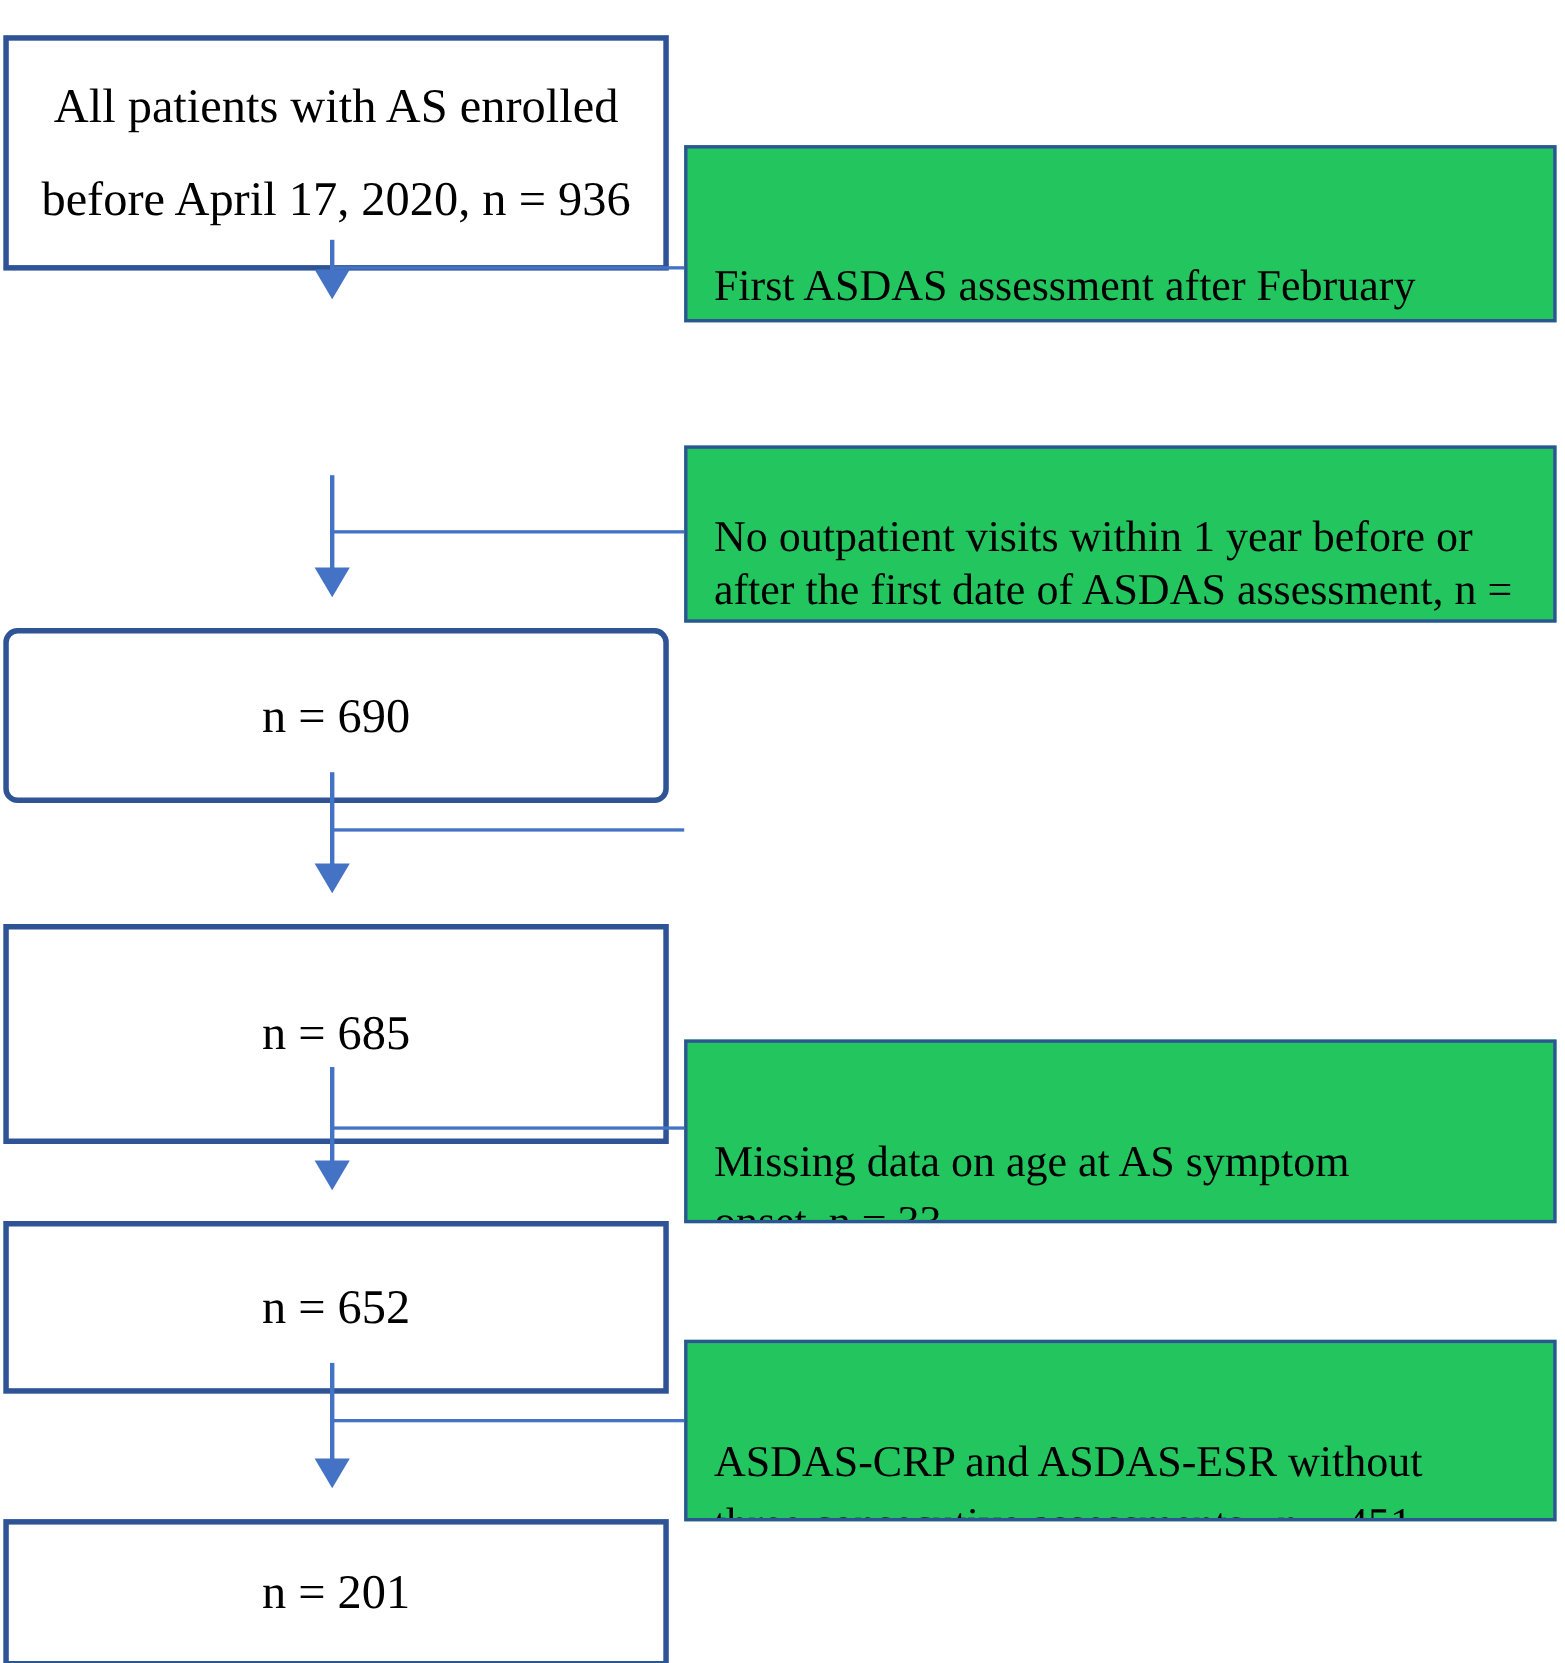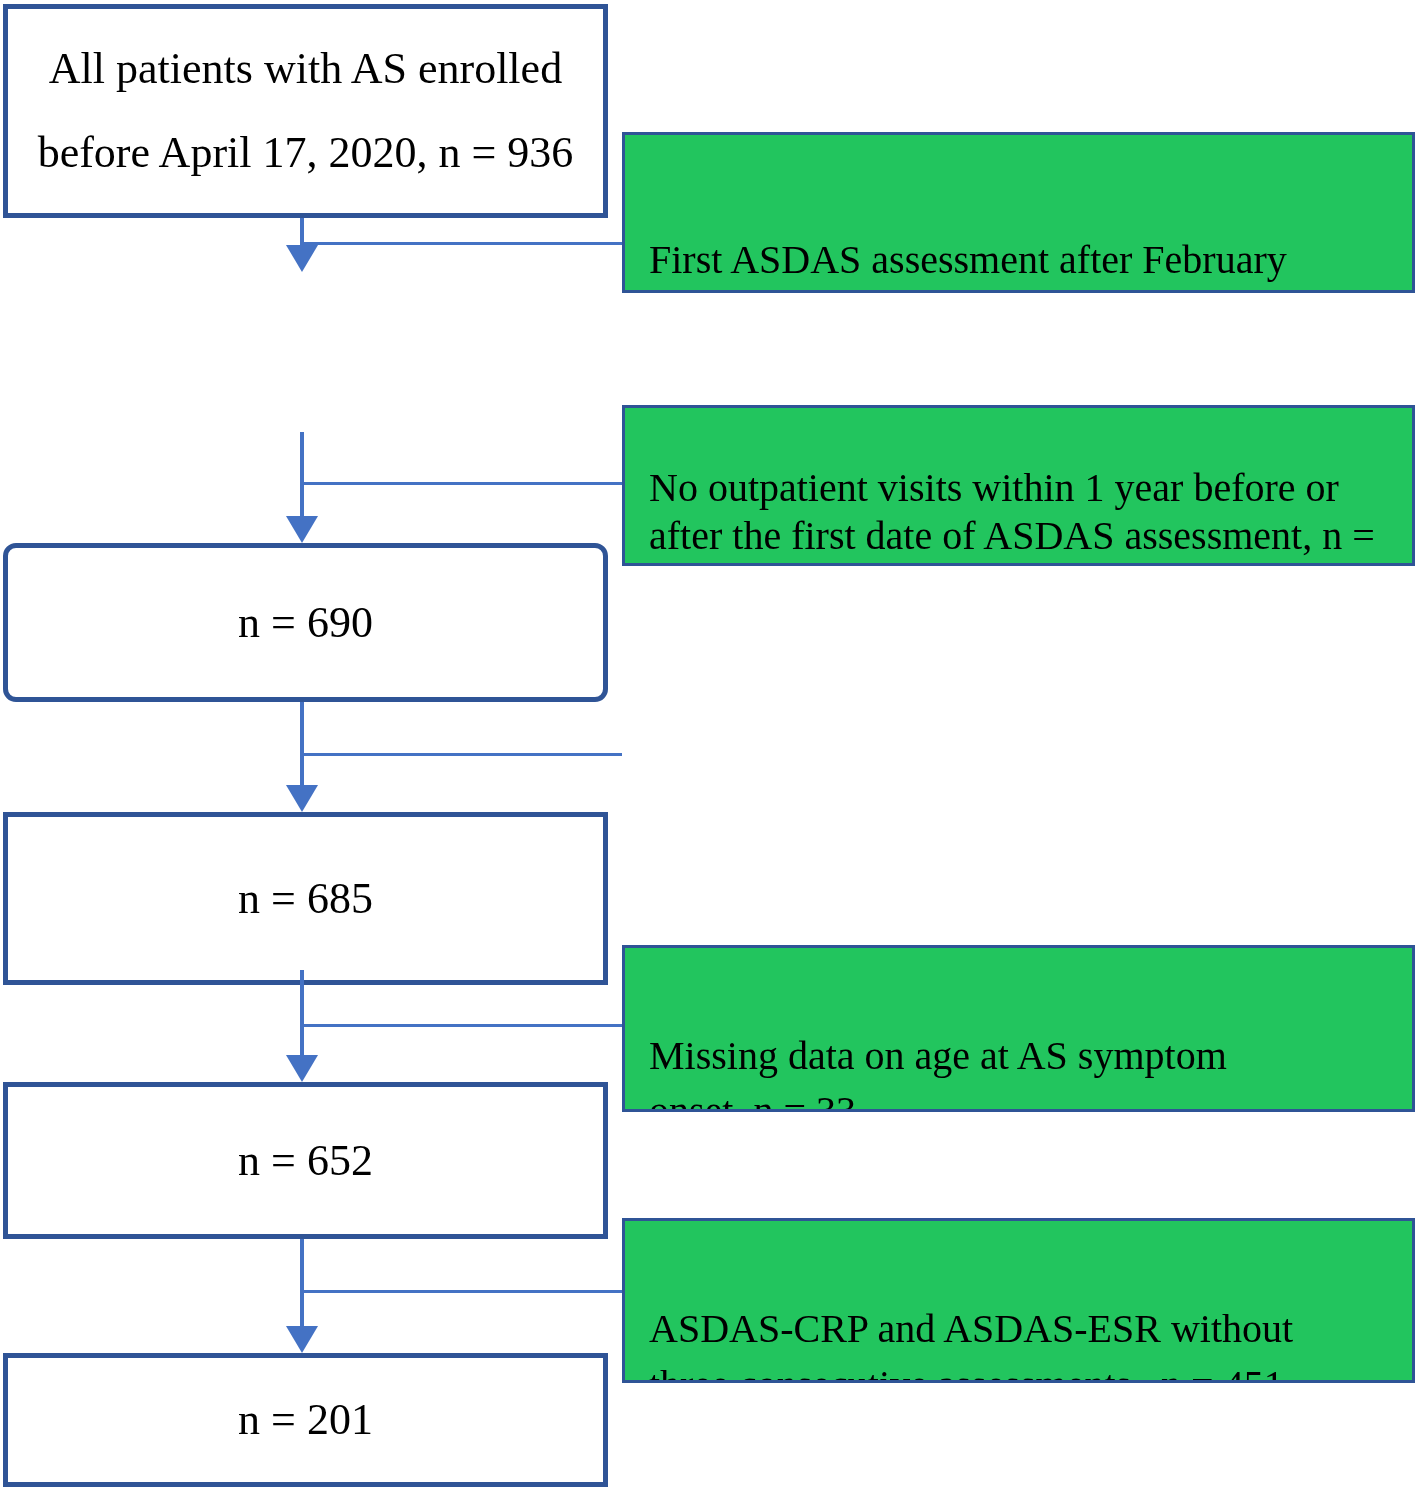--- a/index.html
+++ b/index.html
@@ -25,25 +25,26 @@
     box-sizing: border-box;
     border: 5px solid #2F5496;
     background: #ffffff;
     display: flex;
     align-items: center;
     justify-content: center;
     text-align: center;
     font-size: 44px;
     line-height: 1.9;
     white-space: pre-line;
+    margin-top: 28px;
   }
   .fb1 { top: 4px;    height: 214px; }
   .fb2 { top: 272px;  height: 160px; }
   .fb3 { top: 543px;  height: 159px; border-radius: 13px; }
-  .fb4 { top: 812px;  height: 173px; }
+  .fb4 { top: 812px;  height: 200px; }
   .fb5 { top: 1082px; height: 157px; }
   .fb6 { top: 1353px; height: 134px; }
 
   
   .ebox {
     position: absolute;
     left: 622px;
     width: 793px;
     box-sizing: border-box;
     border: 3px solid #2F5496;

